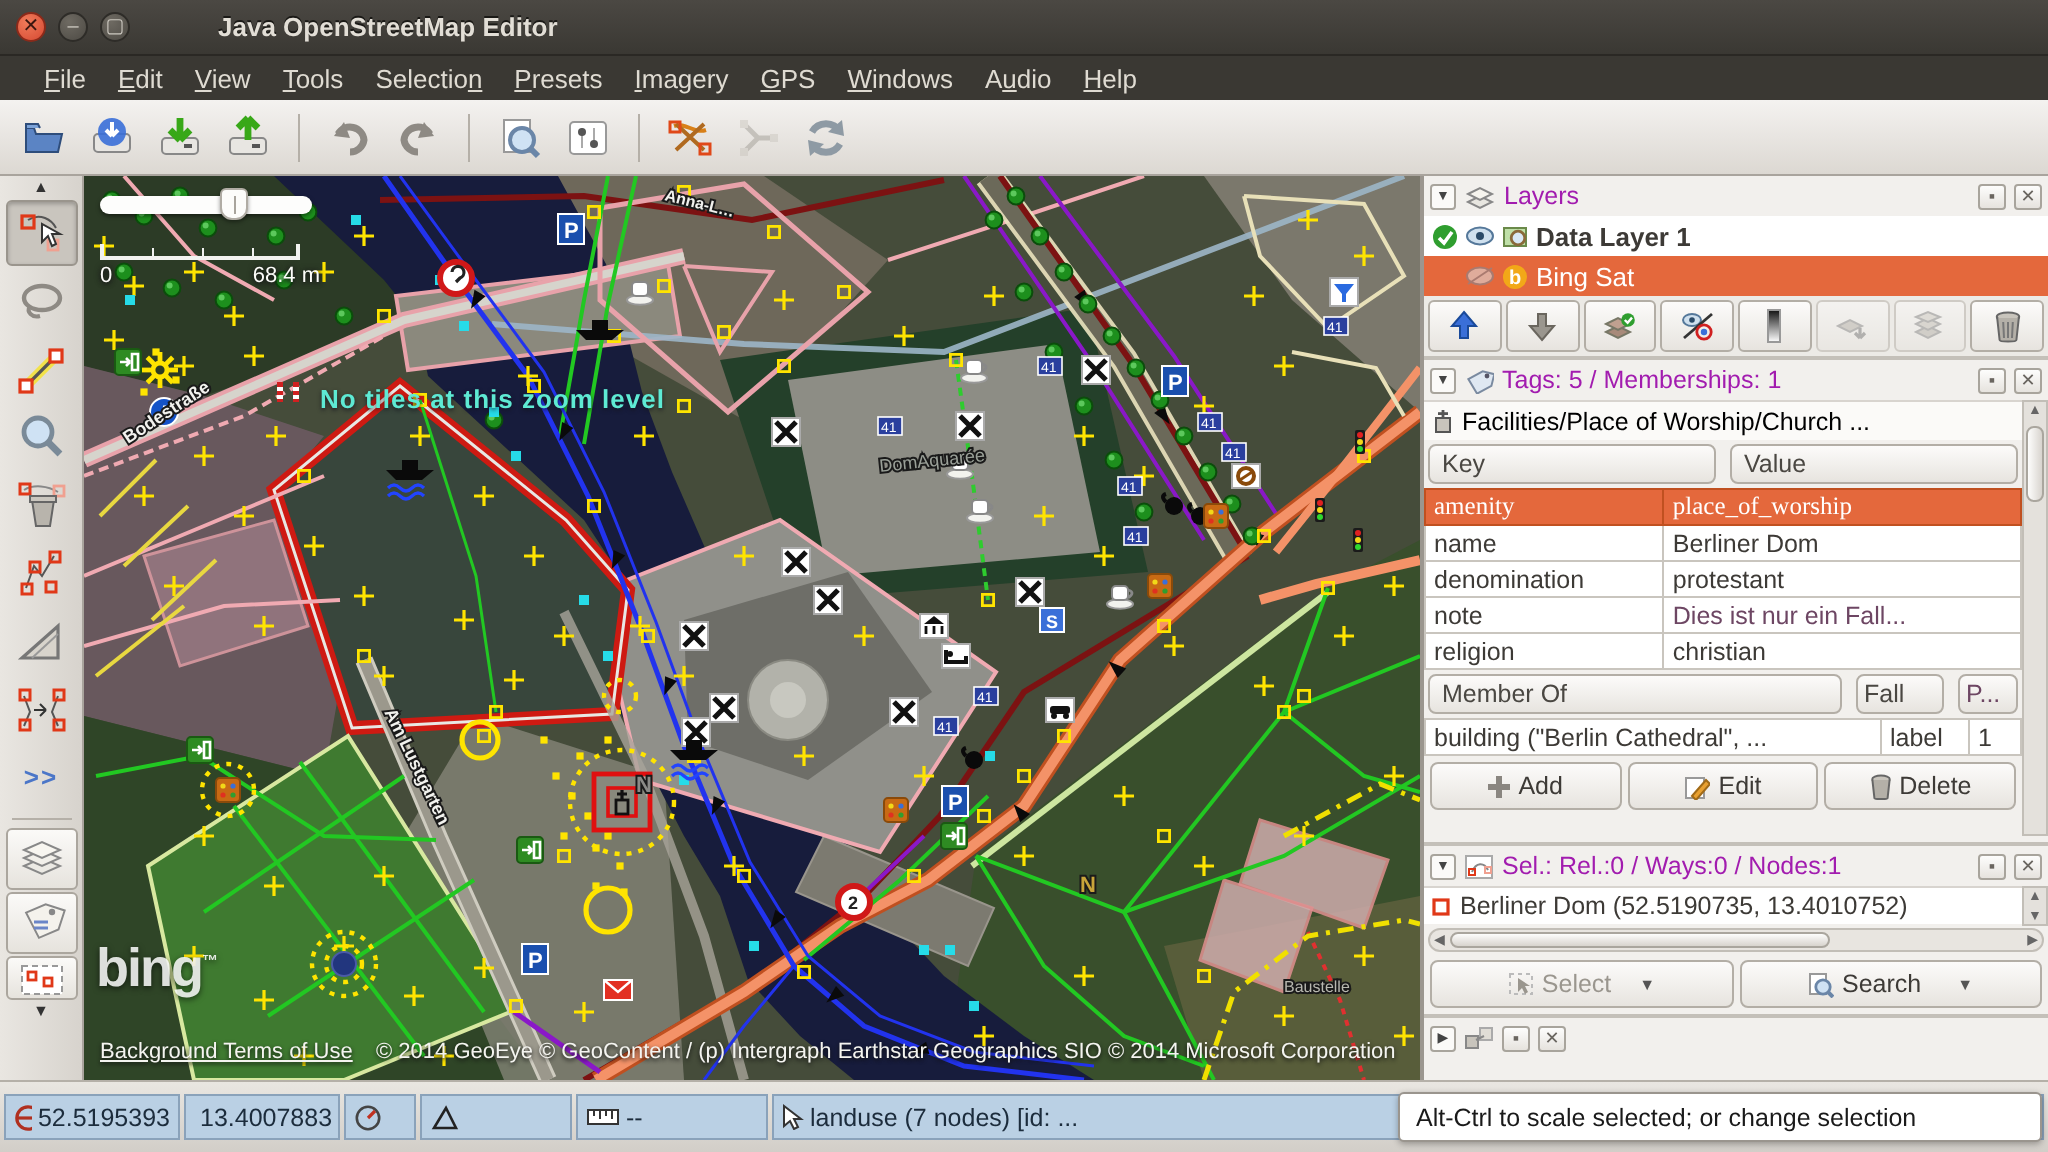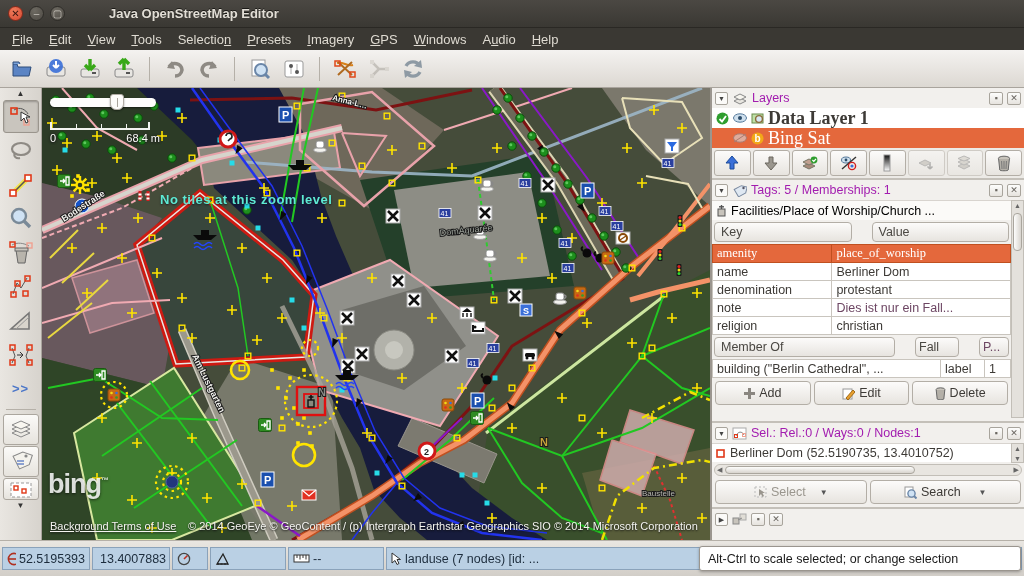--- a/index.html
+++ b/index.html
@@ -12,21 +12,21 @@
     align-items:center; padding:0 8px; border-bottom:1px solid #2a2824; flex:0 0 28px;}
   .winbtn { width:15px; height:15px; border-radius:50%; margin-right:6px; display:inline-block;
     text-align:center; font-size:10px; line-height:14px; color:#3a1610; }
   .winbtn.close { background:radial-gradient(circle at 35% 30%, #f07b5a, #d64a33); border:1px solid #8a2a1a;}
   .winbtn.min, .winbtn.max { background:radial-gradient(circle at 35% 30%, #6e6a62, #4d4a44);
     border:1px solid #2e2c28; color:#c8c4bc;}
   .title-text { color:#e2ded6; font-weight:bold; font-size:13px; margin-left:38px;
     text-shadow:0 -1px 0 #1a1916; }
 
   
-  .menubar { height:22px; background:#3a3833; display:flex; align-items:center; padding:0 4px;
+  .menubar { height:22px; background:#3a3833; display:flex; align-items:center; padding:0 14px;
     flex:0 0 22px; }
   .menu-item { color:#dfdbd2; font-size:13px; padding:1px 8px; cursor:default; }
   .menu-item u { text-decoration:underline; }
 
   
   .toolbar { height:38px; background:linear-gradient(#f4f2f0,#dcd8d2); border-bottom:1px solid #a9a49d;
     display:flex; align-items:center; padding:0 6px; gap:2px; flex:0 0 38px;}
   .tbtn { width:32px; height:30px; border-radius:3px; display:flex; align-items:center;
     justify-content:center; }
   .tsep { width:1px; height:24px; background:#b5b0a8; margin:0 7px; }
@@ -74,33 +74,33 @@
   .phead { height:20px; display:flex; align-items:center; gap:4px; padding:0 3px; }
   .ptitle { flex:1 1 auto; font-size:12.5px; color:#a21caf; }
   .mini { width:14px; height:13px; border:1px solid #a8a49c; border-radius:2px;
     background:linear-gradient(#fdfdfc,#e6e3de); font-size:9px; line-height:11px; text-align:center; color:#6a6660;}
   .collapse { width:13px; height:13px; border:1px solid #a8a49c; border-radius:2px; background:#fbfaf8;
     font-size:7px; line-height:12px; text-align:center; color:#444;}
 
   
   .layer-row { height:20px; display:flex; align-items:center; gap:4px; padding:0 4px; background:#fff; }
   .layer-row.selected { background:#e4683c; color:#fff; }
-  .layer-row .lname { font-size:18px;font-family:Liberation Serif, serif; }
+  .layer-row .lname { font-size:13px; }
   .layer-row.first .lname { font-weight:bold; }
   .layer-btns { display:flex; padding:2px; gap:2px; background:#eceae6;}
   .lbtn { flex:1; height:26px; border:1px solid #b3aea6; border-radius:3px;
     background:linear-gradient(#fcfbfa,#e7e4df); display:flex; align-items:center; justify-content:center;}
 
   
   .preset-row { height:20px; display:flex; align-items:center; gap:4px; padding:0 4px; background:#fbfaf8;
     border-top:1px solid #d8d4cf;}
   .preset-label { color:#000000; font-size:12.5px; white-space:nowrap; overflow:hidden;}
   .tags-body { display:flex; }
   .tags-table { flex:1 1 auto; }
-  .colhead-row { display:flex; gap:20px; padding:2px 2px; }
+  .colhead-row { display:flex; gap:7px; padding:2px 2px; }
   .colhead { border:1px solid #b3aea6; border-radius:4px; background:linear-gradient(#fcfbfa,#e7e4df);
     font-size:12.5px; color:#4a4742; padding:2px 6px; }
   table.kv { width:100%; border-collapse:collapse; background:#fff; }
   table.kv td { border:1px solid #c9c5be; font-size:12.5px; padding:0 4px; height:18px;
     white-space:nowrap; overflow:hidden; max-width:150px;}
   tr.sel td { background:#e4683c; color:#fff; border-color:#c05020;font-family:Liberation Serif, serif;}
   .vscroll { width:13px; background:#e4e1dc; border:1px solid #c2beb7; display:flex;
     flex-direction:column; align-items:center; }
   .vthumb { width:9px; flex:0 0 38px; background:linear-gradient(90deg,#fdfdfc,#d8d4ce);
     border:1px solid #aaa69e; border-radius:4px; margin-top:2px;}

